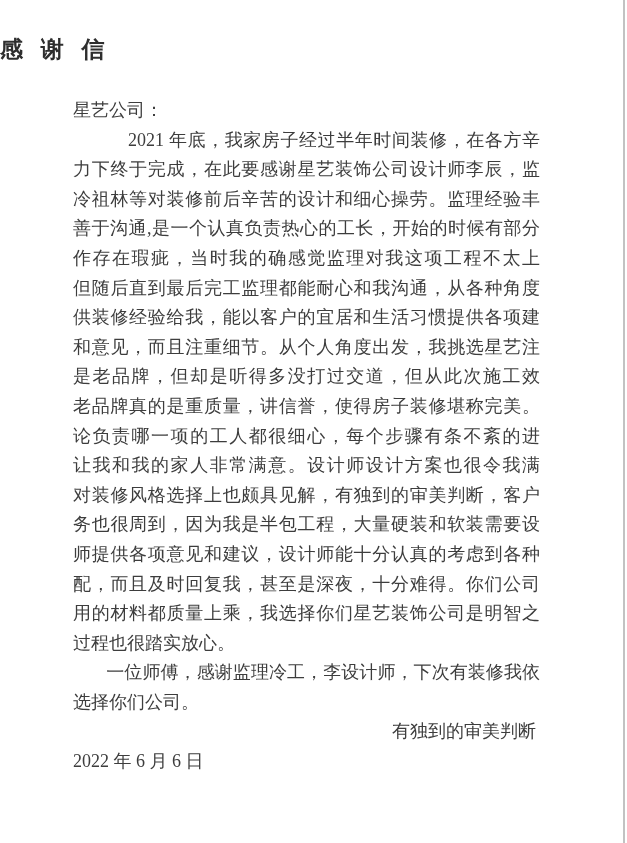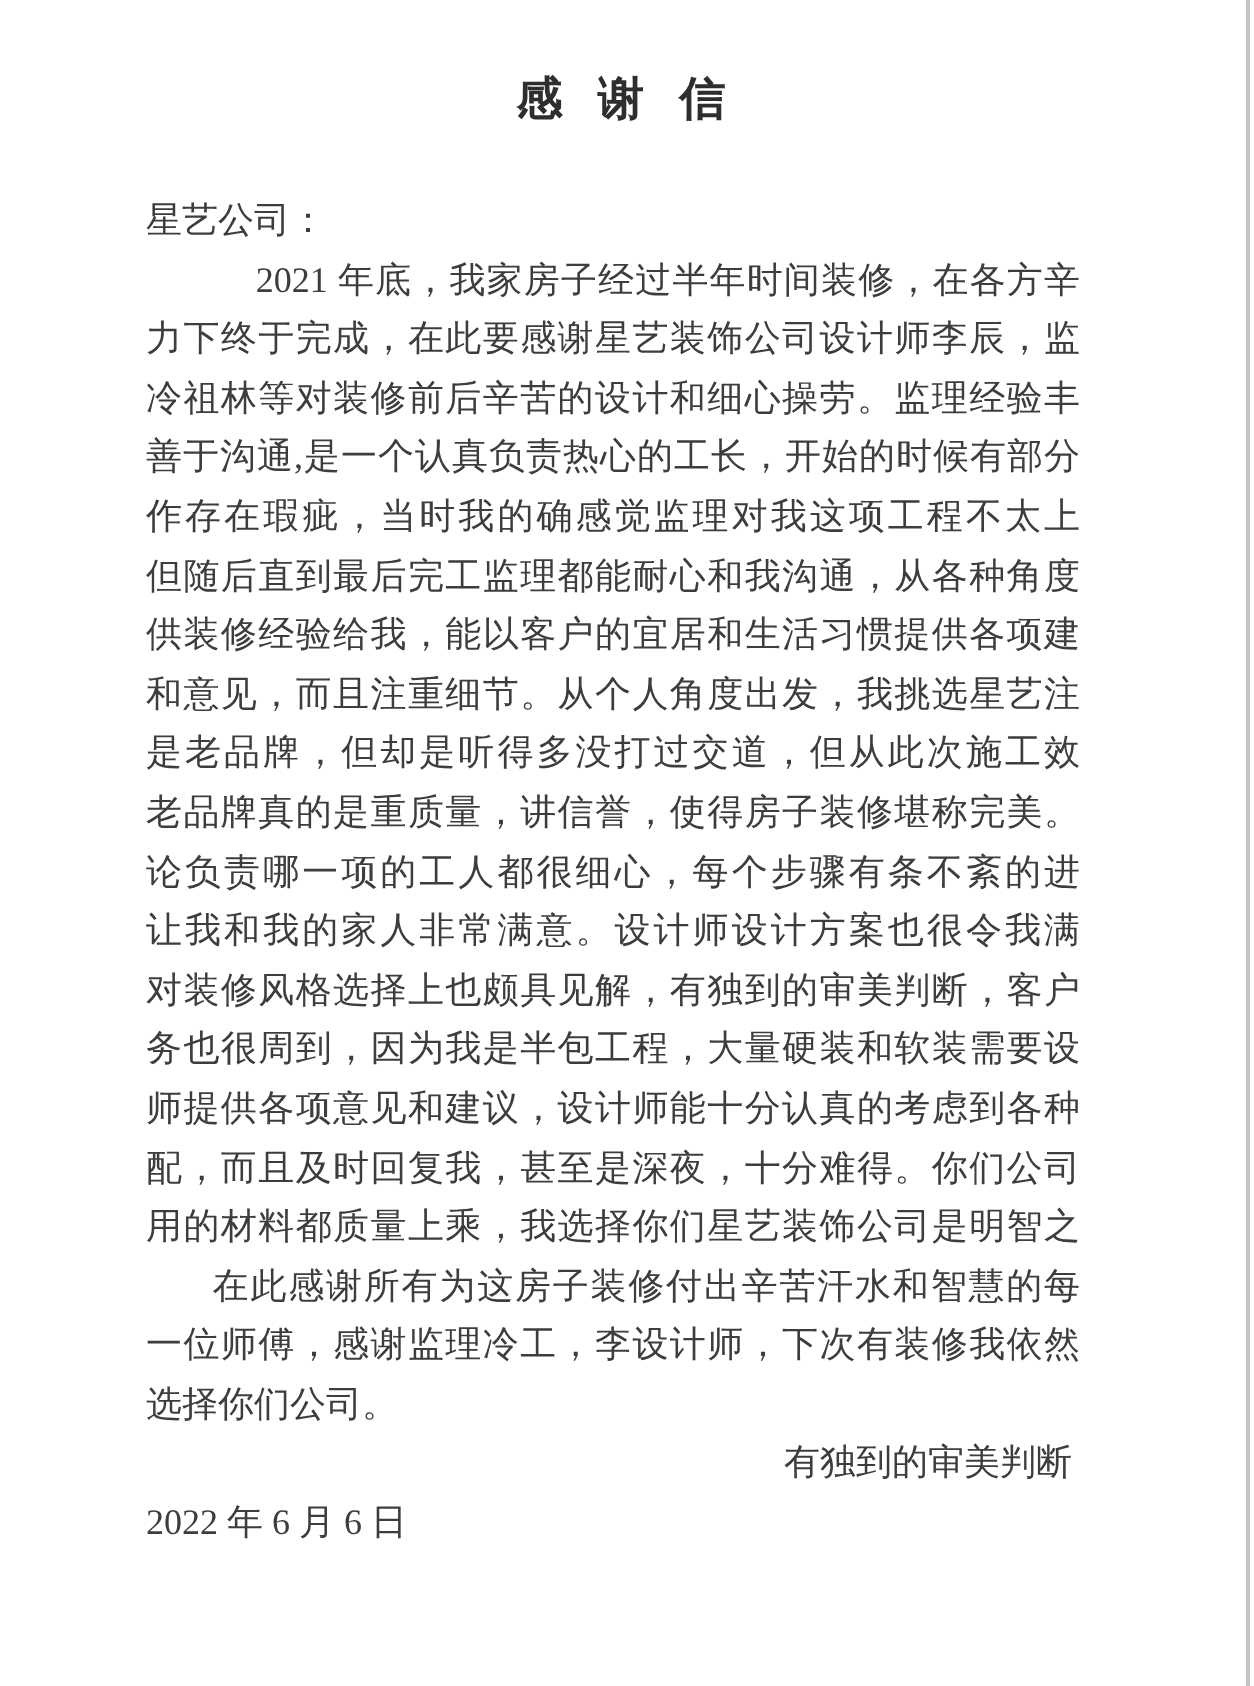--- a/index.html
+++ b/index.html
@@ -27,21 +27,20 @@
     bottom: 0;
     right: 2px;
     width: 2px;
     background: #c2c2c2;
   }
   .doc-title {
     position: absolute;
     top: 34px;
     left: 0;
     right: 0;
-    text-align: center;
     font-size: 23px;
     font-weight: bold;
     letter-spacing: 6px;
     color: #2e2e2e;
     white-space: pre;
   }
   .letter {
     position: absolute;
     left: 73px;
     top: 96px;
@@ -98,24 +97,24 @@
         <div class="line">和意见，而且注重细节。从个人角度出发，我挑选星艺注意</div>
         <div class="line">是老品牌，但却是听得多没打过交道，但从此次施工效果，</div>
         <div class="line">老品牌真的是重质量，讲信誉，使得房子装修堪称完美。无</div>
         <div class="line">论负责哪一项的工人都很细心，每个步骤有条不紊的进行，</div>
         <div class="line">让我和我的家人非常满意。设计师设计方案也很令我满意，</div>
         <div class="line">对装修风格选择上也颇具见解，有独到的审美判断，客户服</div>
         <div class="line">务也很周到，因为我是半包工程，大量硬装和软装需要设计</div>
         <div class="line">师提供各项意见和建议，设计师能十分认真的考虑到各种搭</div>
         <div class="line">配，而且及时回复我，甚至是深夜，十分难得。你们公司所</div>
         <div class="line">用的材料都质量上乘，我选择你们星艺装饰公司是明智之举，</div>
+        <div class="line">过程也很踏实放心。</div>
       </div>
 
     <div class="para para2">
-        <div class="line">在此感谢所有为这房子装修付出辛苦汗水和智慧的每</div>
         <div class="line">一位师傅，感谢监理冷工，李设计师，下次有装修我依然会</div>
         <div class="line">选择你们公司。</div>
       </div>
 
     <div class="line signature">有独到的审美判断</div>
 
     <div class="line date">2022 年 6 月 6 日</div>
 
   </div>
 

